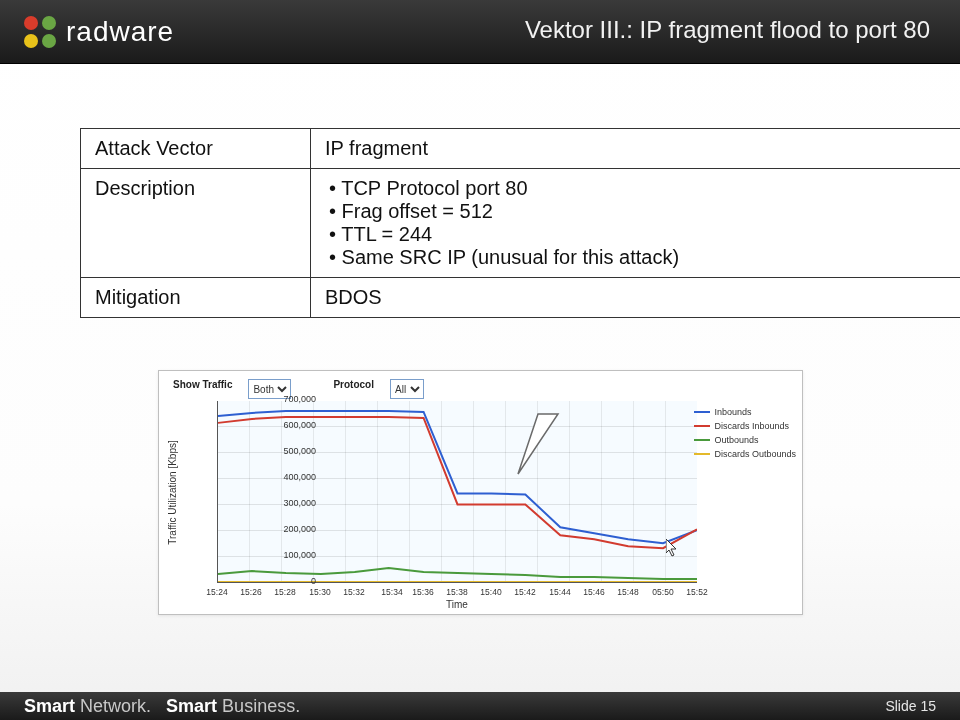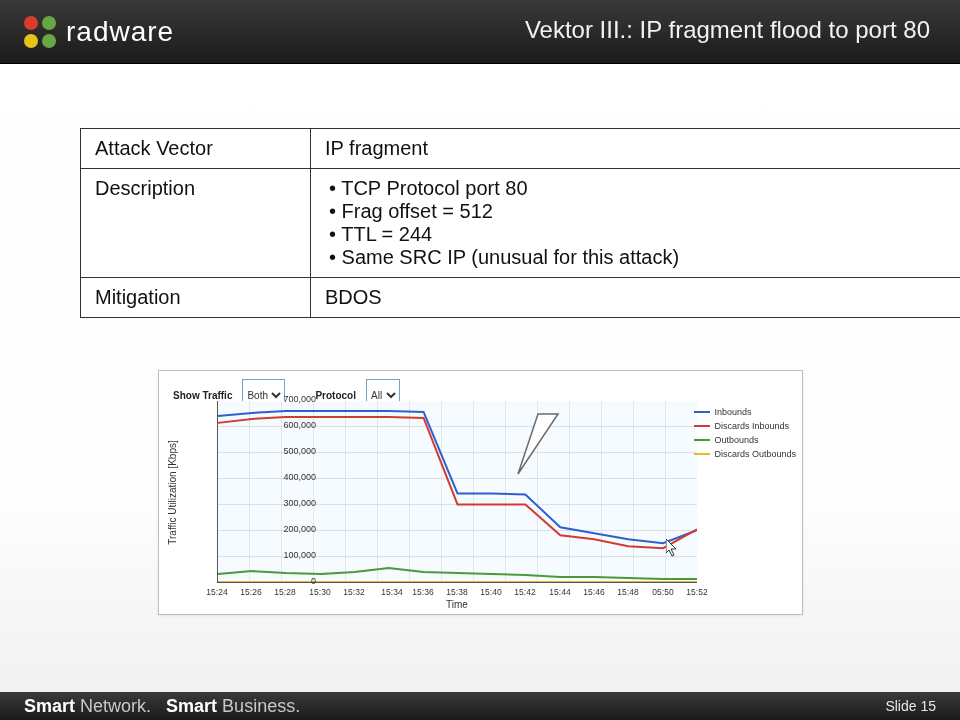--- a/index.html
+++ b/index.html
@@ -39,25 +39,25 @@
   .desc-list { list-style:none; padding-left:4px; }
   .desc-list li::before { content:"• "; }
 
   
   .chart-card {
     position:absolute; top:370px; left:158px; width:645px; height:245px;
     background:#fff; border:1px solid #bfbfbf; box-shadow:0 1px 3px rgba(0,0,0,.08);
     font-size:10px; color:#333;
   }
   .chart-toolbar {
-    position:absolute; top:8px; left:14px; display:flex; align-items:center; gap:10px;
+    position:absolute; top:8px; left:14px; display:flex; gap:16px;
     font-weight:bold; color:#222;
   }
   .chart-toolbar select {
-    font-size:10px; border:1px solid #7a9ecb; background:#fff; color:#333; height:32px;
+    font-size:10px; border:1px solid #7a9ecb; background:#fff; color:#333; height:20px;
   }
   .plot {
     position:absolute; top:30px; left:58px; width:480px; height:182px;
     border-left:1px solid #555; border-bottom:1px solid #555;
     background:
       repeating-linear-gradient(to top, rgba(0,0,0,0) 0, rgba(0,0,0,0) 25px, rgba(0,0,0,.10) 25px, rgba(0,0,0,.10) 26px),
       repeating-linear-gradient(to right, rgba(0,0,0,0) 0, rgba(0,0,0,0) 31px, rgba(0,0,0,.08) 31px, rgba(0,0,0,.08) 32px),
       linear-gradient(#f6fbff,#f6fbff);
   }
   .ylab { position:absolute; right:486px; width:50px; text-align:right; font-size:9px; color:#333; }

